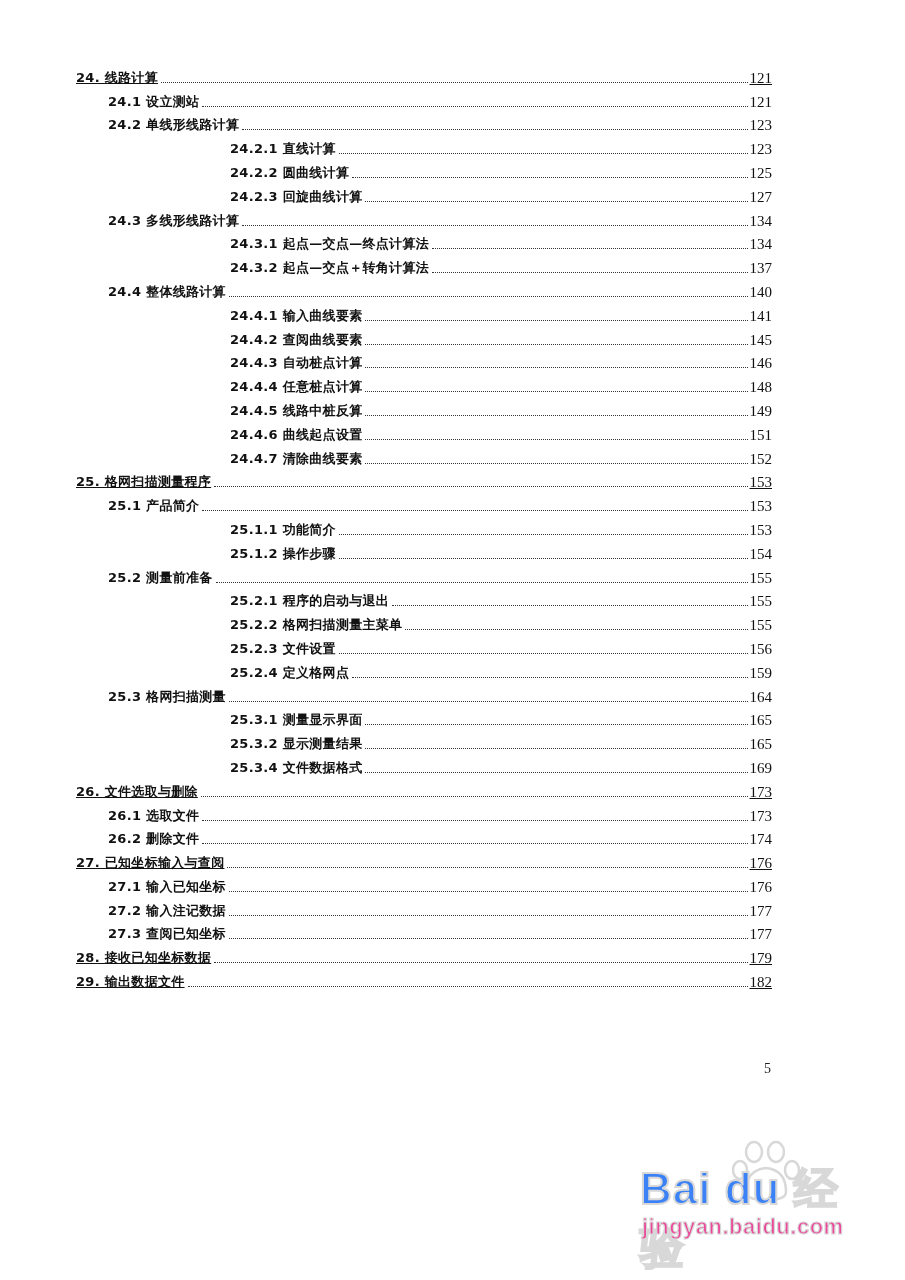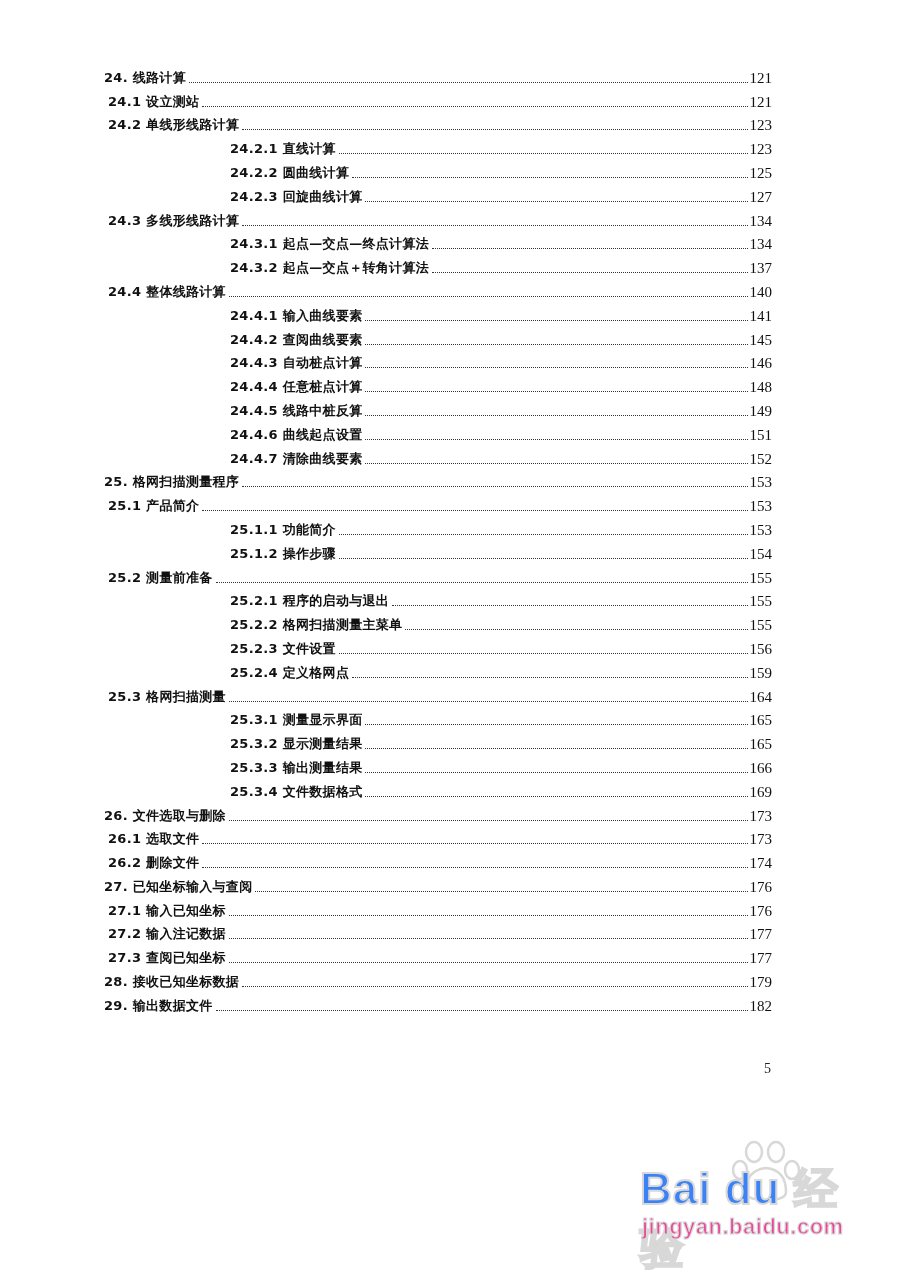--- a/index.html
+++ b/index.html
@@ -43,21 +43,21 @@
     margin: 0 2px 5px 3px;
     height: 0;
   }
   .toc-row .page {
     flex: 0 0 auto;
     font-family: "Liberation Serif", serif;
     font-size: 15px;
     line-height: 20px;
     text-align: left;
   }
-  .lvl-1 { padding-left: 104px; }
+  .lvl-1 { padding-left: 76px; text-decoration: underline; }
   .lvl-2 { padding-left: 108px; }
   .lvl-3 { padding-left: 198px; margin-left: 32px; }
 
   .page-number {
     position: absolute;
     left: 764px;
     top: 1061px;
     font-family: "Liberation Serif", serif;
     font-size: 14px;
     color: #222;
@@ -238,25 +238,20 @@
     </div>
   <div class="toc-row lvl-3">
       <span class="title">25.3.1  测量显示界面</span>
       <span class="dots"></span>
       <span class="page">165</span>
     </div>
   <div class="toc-row lvl-3">
       <span class="title">25.3.2  显示测量结果</span>
       <span class="dots"></span>
       <span class="page">165</span>
-    </div>
-  <div class="toc-row lvl-3">
-      <span class="title">25.3.3  输出测量结果</span>
-      <span class="dots"></span>
-      <span class="page">166</span>
     </div>
   <div class="toc-row lvl-3">
       <span class="title">25.3.4  文件数据格式</span>
       <span class="dots"></span>
       <span class="page">169</span>
     </div>
   <div class="toc-row lvl-1">
       <span class="title">26.  文件选取与删除</span>
       <span class="dots"></span>
       <span class="page">173</span>

